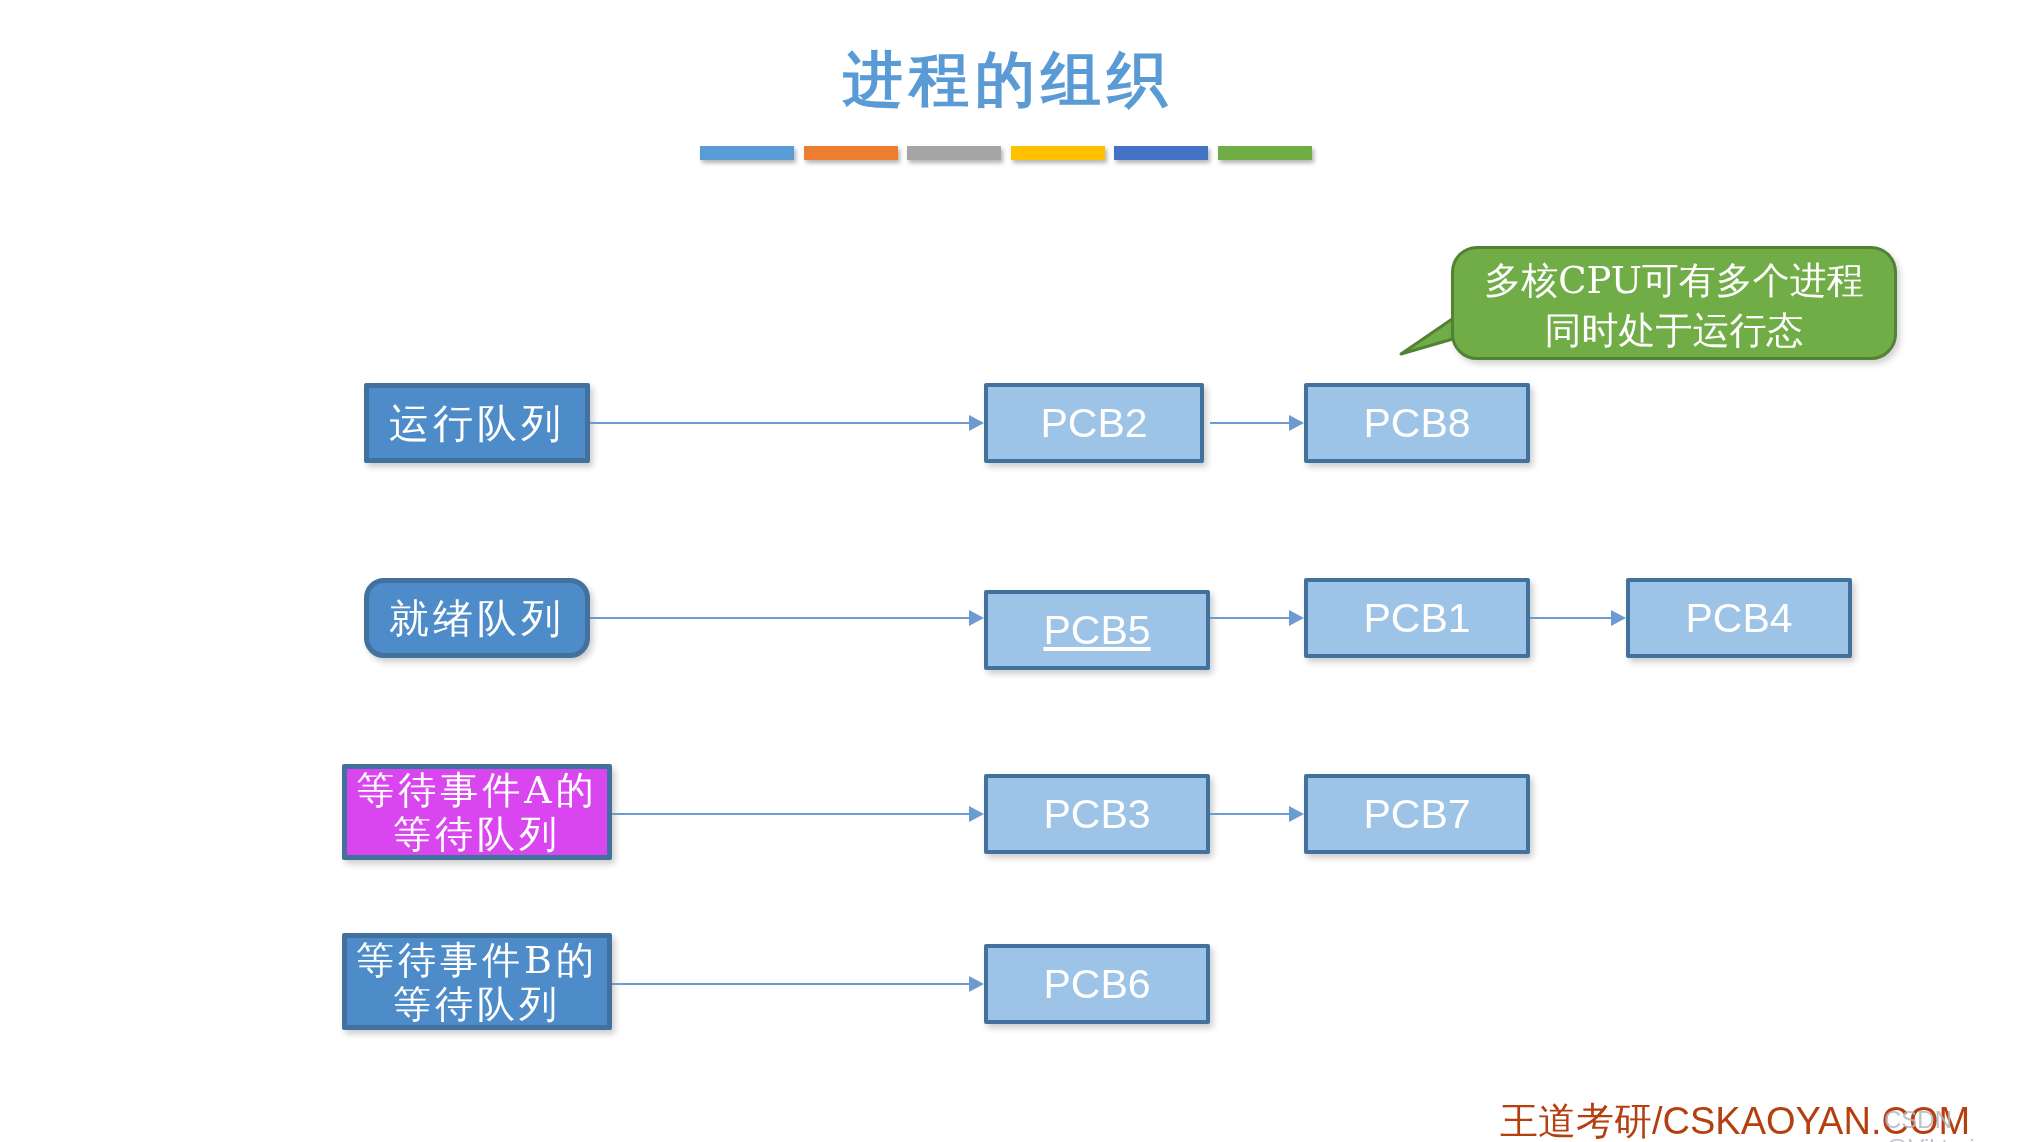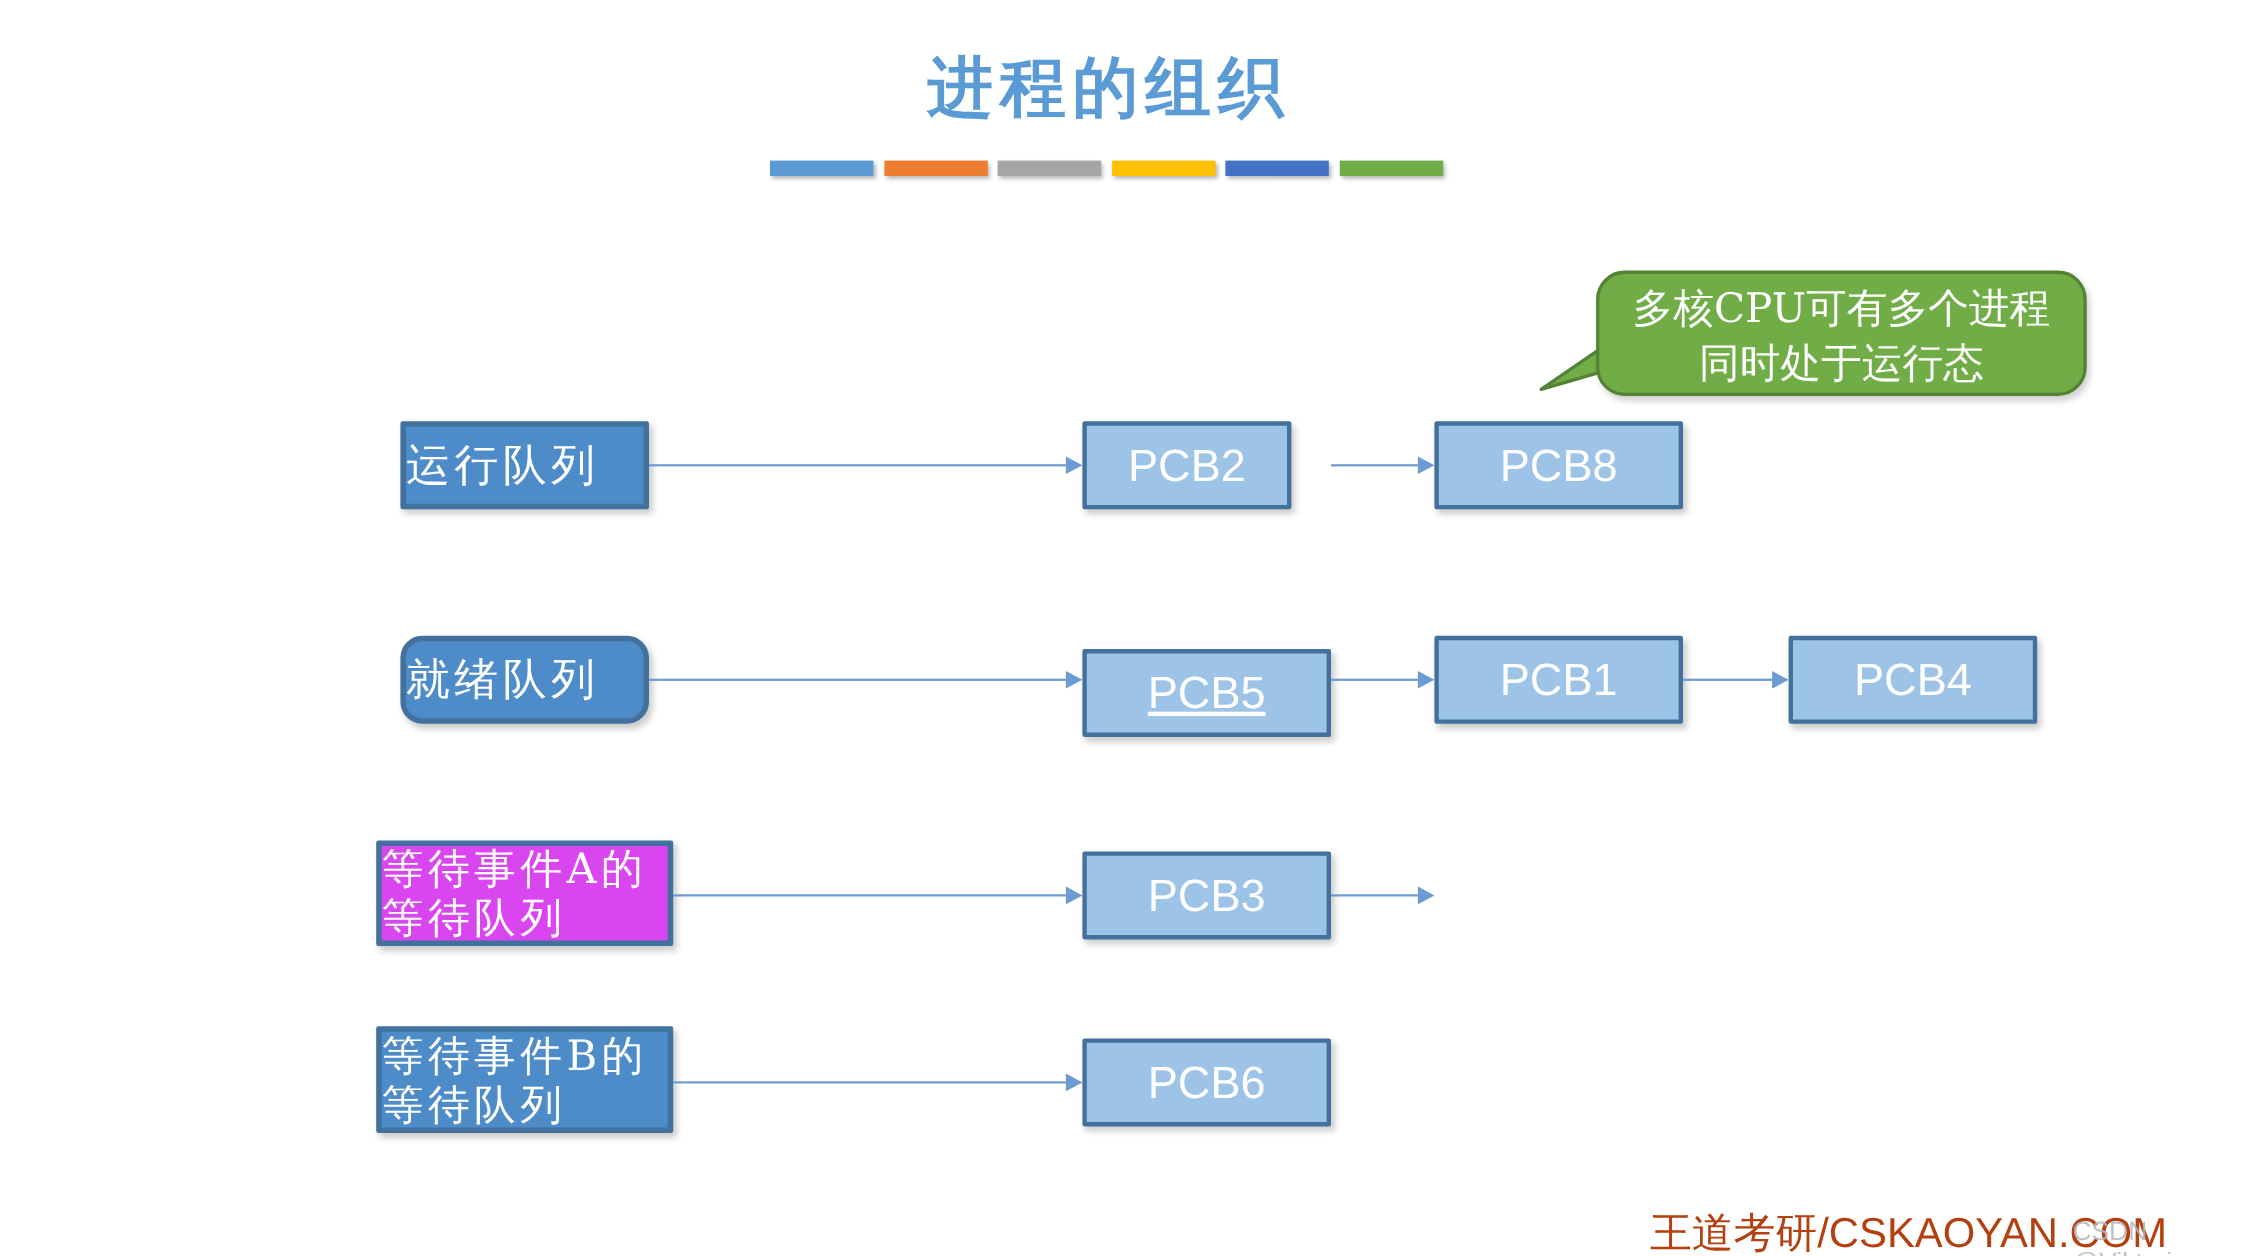--- a/index.html
+++ b/index.html
@@ -37,21 +37,21 @@
     padding-top:7px;
     box-shadow:3px 4px 6px rgba(0,0,0,0.18);
   }
   #callout-tail{left:1393px;top:290px;width:86px;height:72px;}
   
   .queue-box{
     box-sizing:border-box;
     border-style:solid;
     color:#ffffff;
     font-family:"DejaVu Serif", serif;
-    text-align:left;
+    text-align:center;
     display:flex;flex-direction:column;justify-content:center;
     box-shadow:3px 4px 6px rgba(0,0,0,0.20);
     border-radius:2px;
   }
   .queue-box .line{letter-spacing:4px;}
   
   .pcb-box{
     box-sizing:border-box;
     border-style:solid;
     color:#ffffff;
@@ -103,21 +103,21 @@
     <div>多核CPU可有多个进程</div>
     <div>同时处于运行态</div>
   </div>
 
   <div id="diagram" class="abs" style="left:0;top:0;width:2044px;height:1142px;">
       <div class="abs queue-box" style="left: 364px; top: 383px; width: 226px; height: 80px; background: rgb(78, 140, 201); border-color: rgb(65, 113, 156); border-width: 5px; font-size: 40px; line-height: 46px;">
         <div class="line">运行队列</div>
       </div>
       <div class="abs arrow-line" style="left: 590px; top: 422px; width: 379px; background: rgb(108, 155, 210);"></div>
       <div class="abs arrow-head" style="left: 969px; top: 415px; border-left: 15px solid rgb(108, 155, 210);"></div>
-      <div class="abs pcb-box" style="left: 984px; top: 383px; width: 190px; height: 80px; background: rgb(157, 195, 230); border-color: rgb(65, 113, 156); border-width: 4px;">
+      <div class="abs pcb-box" style="left: 984px; top: 383px; width: 220px; height: 80px; background: rgb(157, 195, 230); border-color: rgb(65, 113, 156); border-width: 4px;">
         <span>PCB2</span>
       </div>
       <div class="abs arrow-line" style="left: 1210px; top: 422px; width: 79px; background: rgb(108, 155, 210);"></div>
       <div class="abs arrow-head" style="left: 1289px; top: 415px; border-left: 15px solid rgb(108, 155, 210);"></div>
       <div class="abs pcb-box" style="left: 1304px; top: 383px; width: 226px; height: 80px; background: rgb(157, 195, 230); border-color: rgb(65, 113, 156); border-width: 4px;">
         <span>PCB8</span>
       </div>
       <div class="abs queue-box" style="left: 364px; top: 578px; width: 226px; height: 80px; background: rgb(78, 140, 201); border-color: rgb(65, 113, 156); border-width: 5px; font-size: 40px; line-height: 46px; border-radius: 20px;">
         <div class="line">就绪队列</div>
       </div>
@@ -140,20 +140,23 @@
         <div class="line">等待事件A的</div>
         <div class="line">等待队列</div>
       </div>
       <div class="abs arrow-line" style="left: 612px; top: 813px; width: 357px; background: rgb(108, 155, 210);"></div>
       <div class="abs arrow-head" style="left: 969px; top: 806px; border-left: 15px solid rgb(108, 155, 210);"></div>
       <div class="abs pcb-box" style="left: 984px; top: 774px; width: 226px; height: 80px; background: rgb(157, 195, 230); border-color: rgb(65, 113, 156); border-width: 4px;">
         <span>PCB3</span>
       </div>
       <div class="abs arrow-line" style="left: 1210px; top: 813px; width: 79px; background: rgb(108, 155, 210);"></div>
       <div class="abs arrow-head" style="left: 1289px; top: 806px; border-left: 15px solid rgb(108, 155, 210);"></div>
+      <div class="abs pcb-box" style="left: 1304px; top: 774px; width: 226px; height: 80px; background: rgb(157, 195, 230); border-color: rgb(65, 113, 156); border-width: 4px;">
+        <span>PCB7</span>
+      </div>
       <div class="abs queue-box" style="left: 342px; top: 933px; width: 270px; height: 97px; background: rgb(78, 140, 201); border-color: rgb(65, 113, 156); border-width: 5px; font-size: 38px; line-height: 44px;">
         <div class="line">等待事件B的</div>
         <div class="line">等待队列</div>
       </div>
       <div class="abs arrow-line" style="left: 612px; top: 983px; width: 357px; background: rgb(108, 155, 210);"></div>
       <div class="abs arrow-head" style="left: 969px; top: 976px; border-left: 15px solid rgb(108, 155, 210);"></div>
       <div class="abs pcb-box" style="left: 984px; top: 944px; width: 226px; height: 80px; background: rgb(157, 195, 230); border-color: rgb(65, 113, 156); border-width: 4px;">
         <span>PCB6</span>
       </div>
     </div>

